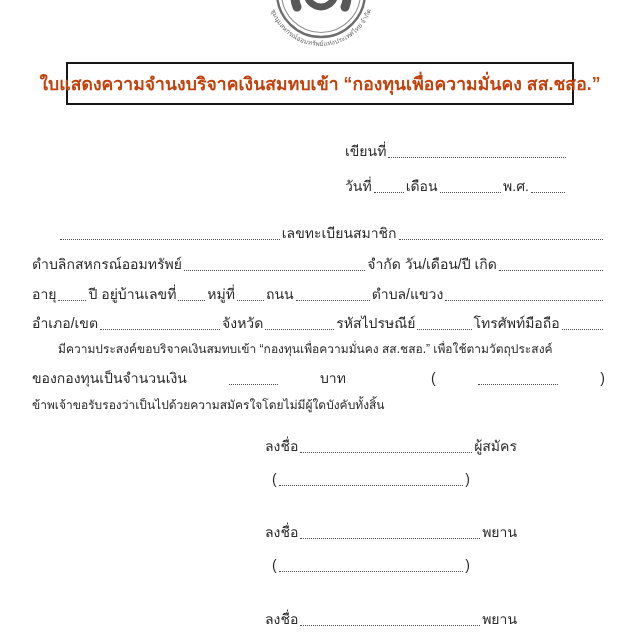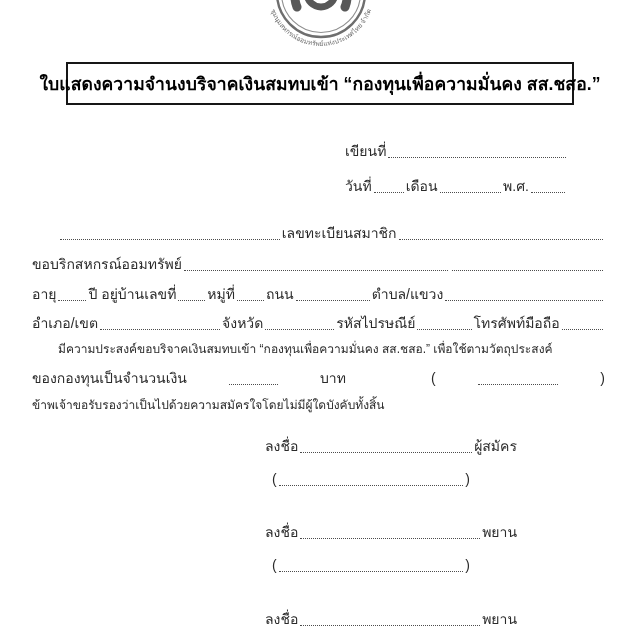--- a/index.html
+++ b/index.html
@@ -9,21 +9,21 @@
     font-family:"Liberation Sans","DejaVu Sans",sans-serif;
     color:#2a2a2a;
   }
   .seal { position:absolute; left:259px; top:-59px; width:124px; height:124px; }
   .title-box {
     position:absolute; left:66px; top:62px; width:504px; height:39px;
     border:2px solid #161616; background:#ffffff;
     display:flex; align-items:center; justify-content:center;
   }
   .title-box .ttl {
-    font-weight:bold; font-size:17.5px; color:#000000; white-space:nowrap;
+    font-weight:bold; font-size:17.5px; color:#c2410c; white-space:nowrap;
     letter-spacing:0.1px;
   }
   .row {
     position:absolute; display:flex; align-items:flex-end;
     font-size:14px; line-height:1.35; white-space:nowrap;
   }
   .lbl { display:inline-block; }
   .dots {
     display:block; align-self:flex-end; height:0;
     border-bottom:1.6px dotted #4c4c4c; margin:0 2px 3px 2px;
@@ -67,22 +67,23 @@
     <span class="dots" style="width:34px;"></span>
   </div>
 
   <div class="row" style="left:58px; top:224px; width:547px;">
     <span class="dots grow" style="flex-grow:157;"></span>
     <span class="lbl">เลขทะเบียนสมาชิก</span>
     <span class="dots grow" style="flex-grow:146;"></span>
   </div>
 
   <div class="row" style="left:32px; top:255px; width:573px;">
-    <span class="lbl">ขอบริกสหกรณ์ออมทรัพย์</span>
+    <span class="lbl">ตำบลิกสหกรณ์ออมทรัพย์</span>
     <span class="dots grow" style="flex-grow:195;"></span>
+    <span class="lbl">จำกัด วัน/เดือน/ปี เกิด</span>
     <span class="dots grow" style="flex-grow:112;"></span>
   </div>
 
   <div class="row" style="left:32px; top:285px; width:573px;">
     <span class="lbl">อายุ</span>
     <span class="dots" style="width:28px;"></span>
     <span class="lbl">ปี อยู่บ้านเลขที่</span>
     <span class="dots" style="width:27px;"></span>
     <span class="lbl">หมู่ที่</span>
     <span class="dots" style="width:27px;"></span>

